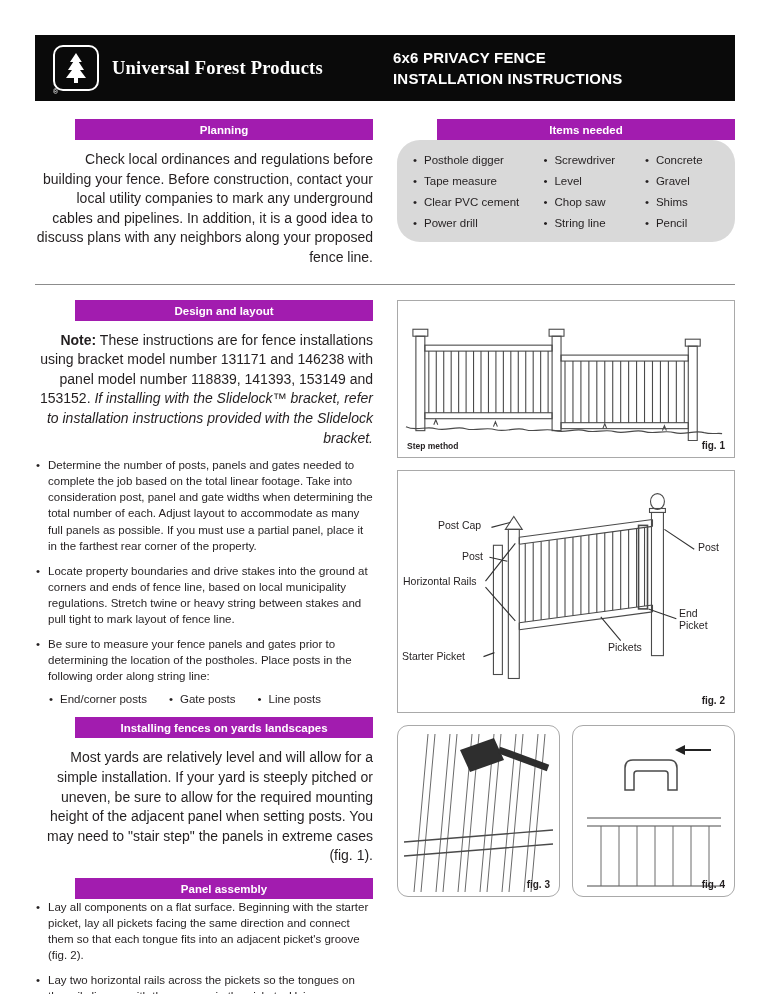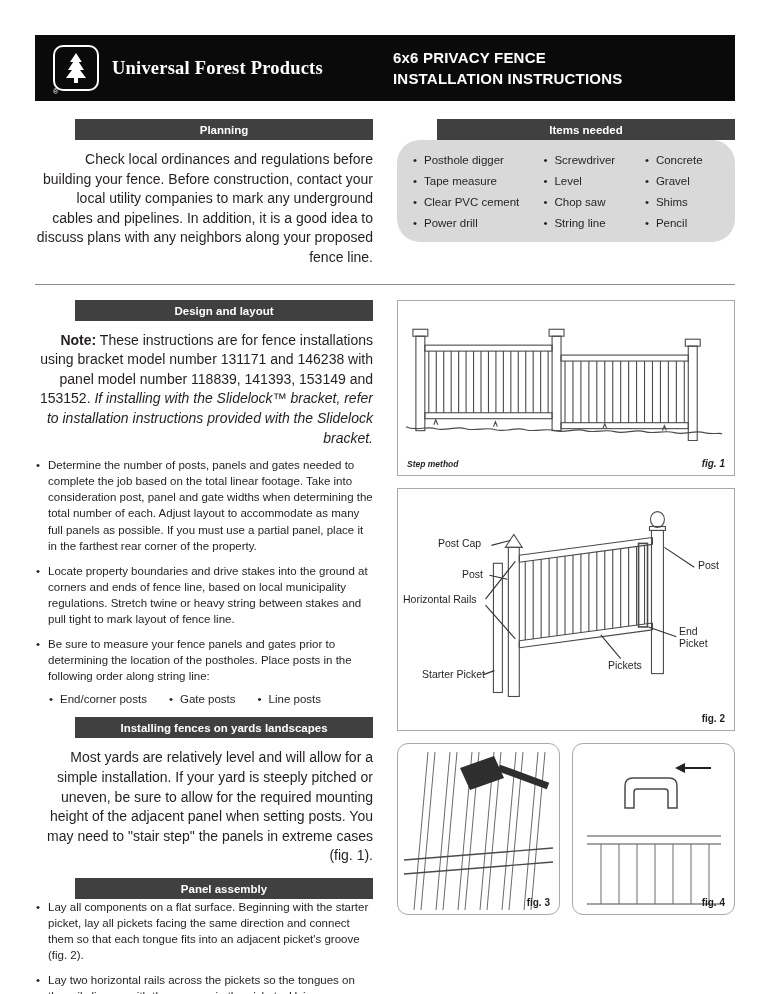--- a/index.html
+++ b/index.html
@@ -12,21 +12,21 @@
   .topbar { background:#0a0a0a; height:66px; display:flex; align-items:center; width:700px; }
   .logo-wrap { display:flex; align-items:center; gap:13px; width:358px; padding-left:18px; flex:none; }
   .logo-box { width:46px; height:46px; border:2.5px solid #fff; border-radius:10px; display:flex; align-items:center; justify-content:center; position:relative; flex:none; }
   .reg-mark { position:absolute; bottom:-6px; left:-2px; color:#fff; font-size:7px; }
   .brand { font-family:"Liberation Serif", serif; font-weight:bold; font-size:18.5px; color:#fff; letter-spacing:.2px; }
   .doc-title { color:#fff; font-weight:bold; font-size:15px; line-height:1.4; letter-spacing:.2px; }
 
   
   .row { display:flex; gap:24px; width:700px; }
   .col { width:338px; flex:none; }
-  .bar { background:#404040; color:#fff; font-weight:bold; font-size:11.5px; text-align:center; padding:5px 0 4px;margin-left:40px; }
+  .bar { background:#a21caf; color:#fff; font-weight:bold; font-size:11.5px; text-align:center; padding:5px 0 4px;margin-left:40px; }
   p, .para { font-size:14px; line-height:1.4; margin:0;text-align:right; }
   .mt10 { margin-top:10px; }
   .divider { border:none; border-top:1px solid #8c8c8c; margin:16px 0 15px; width:700px; }
 
   
   .bullet { position:relative; padding-left:13px; margin:0 0 9px; font-size:11.5px; line-height:1.4; }
   .bullet::before { content:"•"; position:absolute; left:1px; top:0; }
   .inline-bullets { display:flex; gap:22px; padding-left:14px; margin:1px 0 12px; font-size:11.5px; }
   .inline-bullets span { position:relative; padding-left:11px; }
   .inline-bullets span::before { content:"•"; position:absolute; left:0; }
@@ -40,31 +40,31 @@
   .items-box { background:#d9d9d9; display:flex; padding:14px 8px 4px 16px; min-height:94px;border-radius:23px; }
   .items-col { flex:1.35; }
   .items-col + .items-col { flex:1.05; }
   .items-col:last-child { flex:.85; }
   .item { position:relative; padding-left:11px; margin-bottom:9px; font-size:11.5px; }
   .item::before { content:"•"; position:absolute; left:0; }
 
   
   .figstack { display:flex; flex-direction:column; gap:12px; }
   .figbox { border:1px solid #a9a9a9; position:relative; background:#fff; }
-  .fig1 { height:176px;font-style:italic; }
+  .fig1 { height:158px; }
   .fig2 { height:243px; }
   .figrow { display:flex; gap:12px; }
   .fig-half { width:163px; height:172px;border-radius:11px; }
   .figcap { position:absolute; bottom:6px; right:9px; font-weight:bold; font-size:10px; }
   .figcap-left { position:absolute; bottom:6px; left:9px; font-weight:bold; font-size:8.5px; }
   .fig2-label { position:absolute; font-size:10.5px; line-height:1.15; }
   .lab-postcap { left:40px; top:48px; }
   .lab-postleft { left:64px; top:79px; }
   .lab-rails { left:5px; top:104px; }
-  .lab-starter { left:24px; top:179px; }
+  .lab-starter { left:4px; top:179px; }
   .lab-postright { left:300px; top:70px; }
   .lab-endpicket { left:281px; top:136px; width:44px; }
   .lab-pickets { left:210px; top:170px; }
   .figsvg { display:block; }
 </style>
 </head>
 <body>
 
 <div class="sheet">
   <div class="content">

